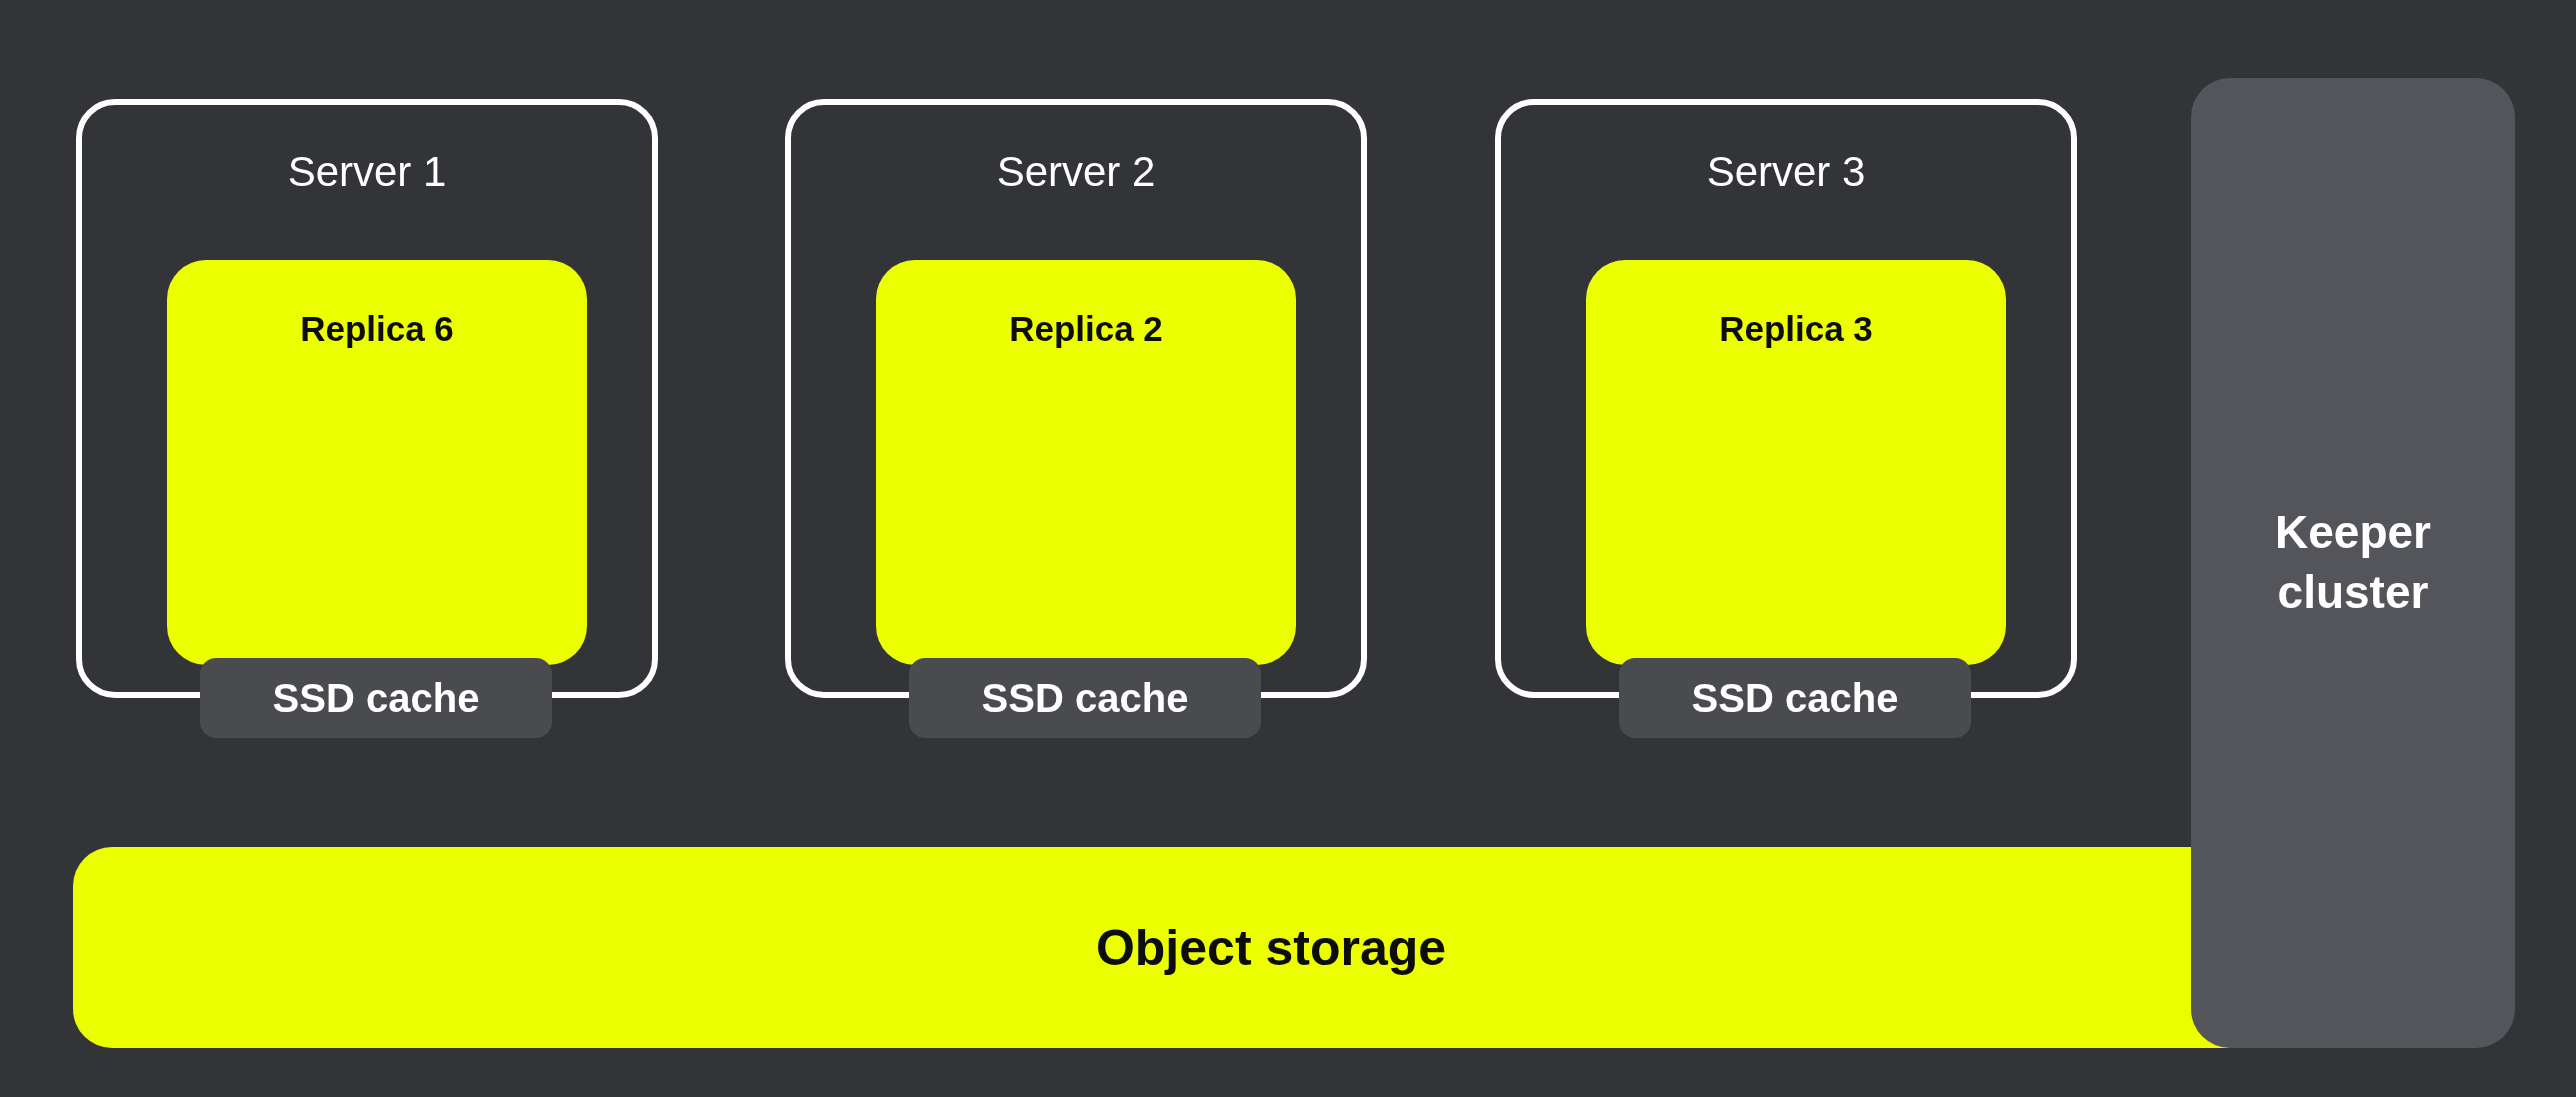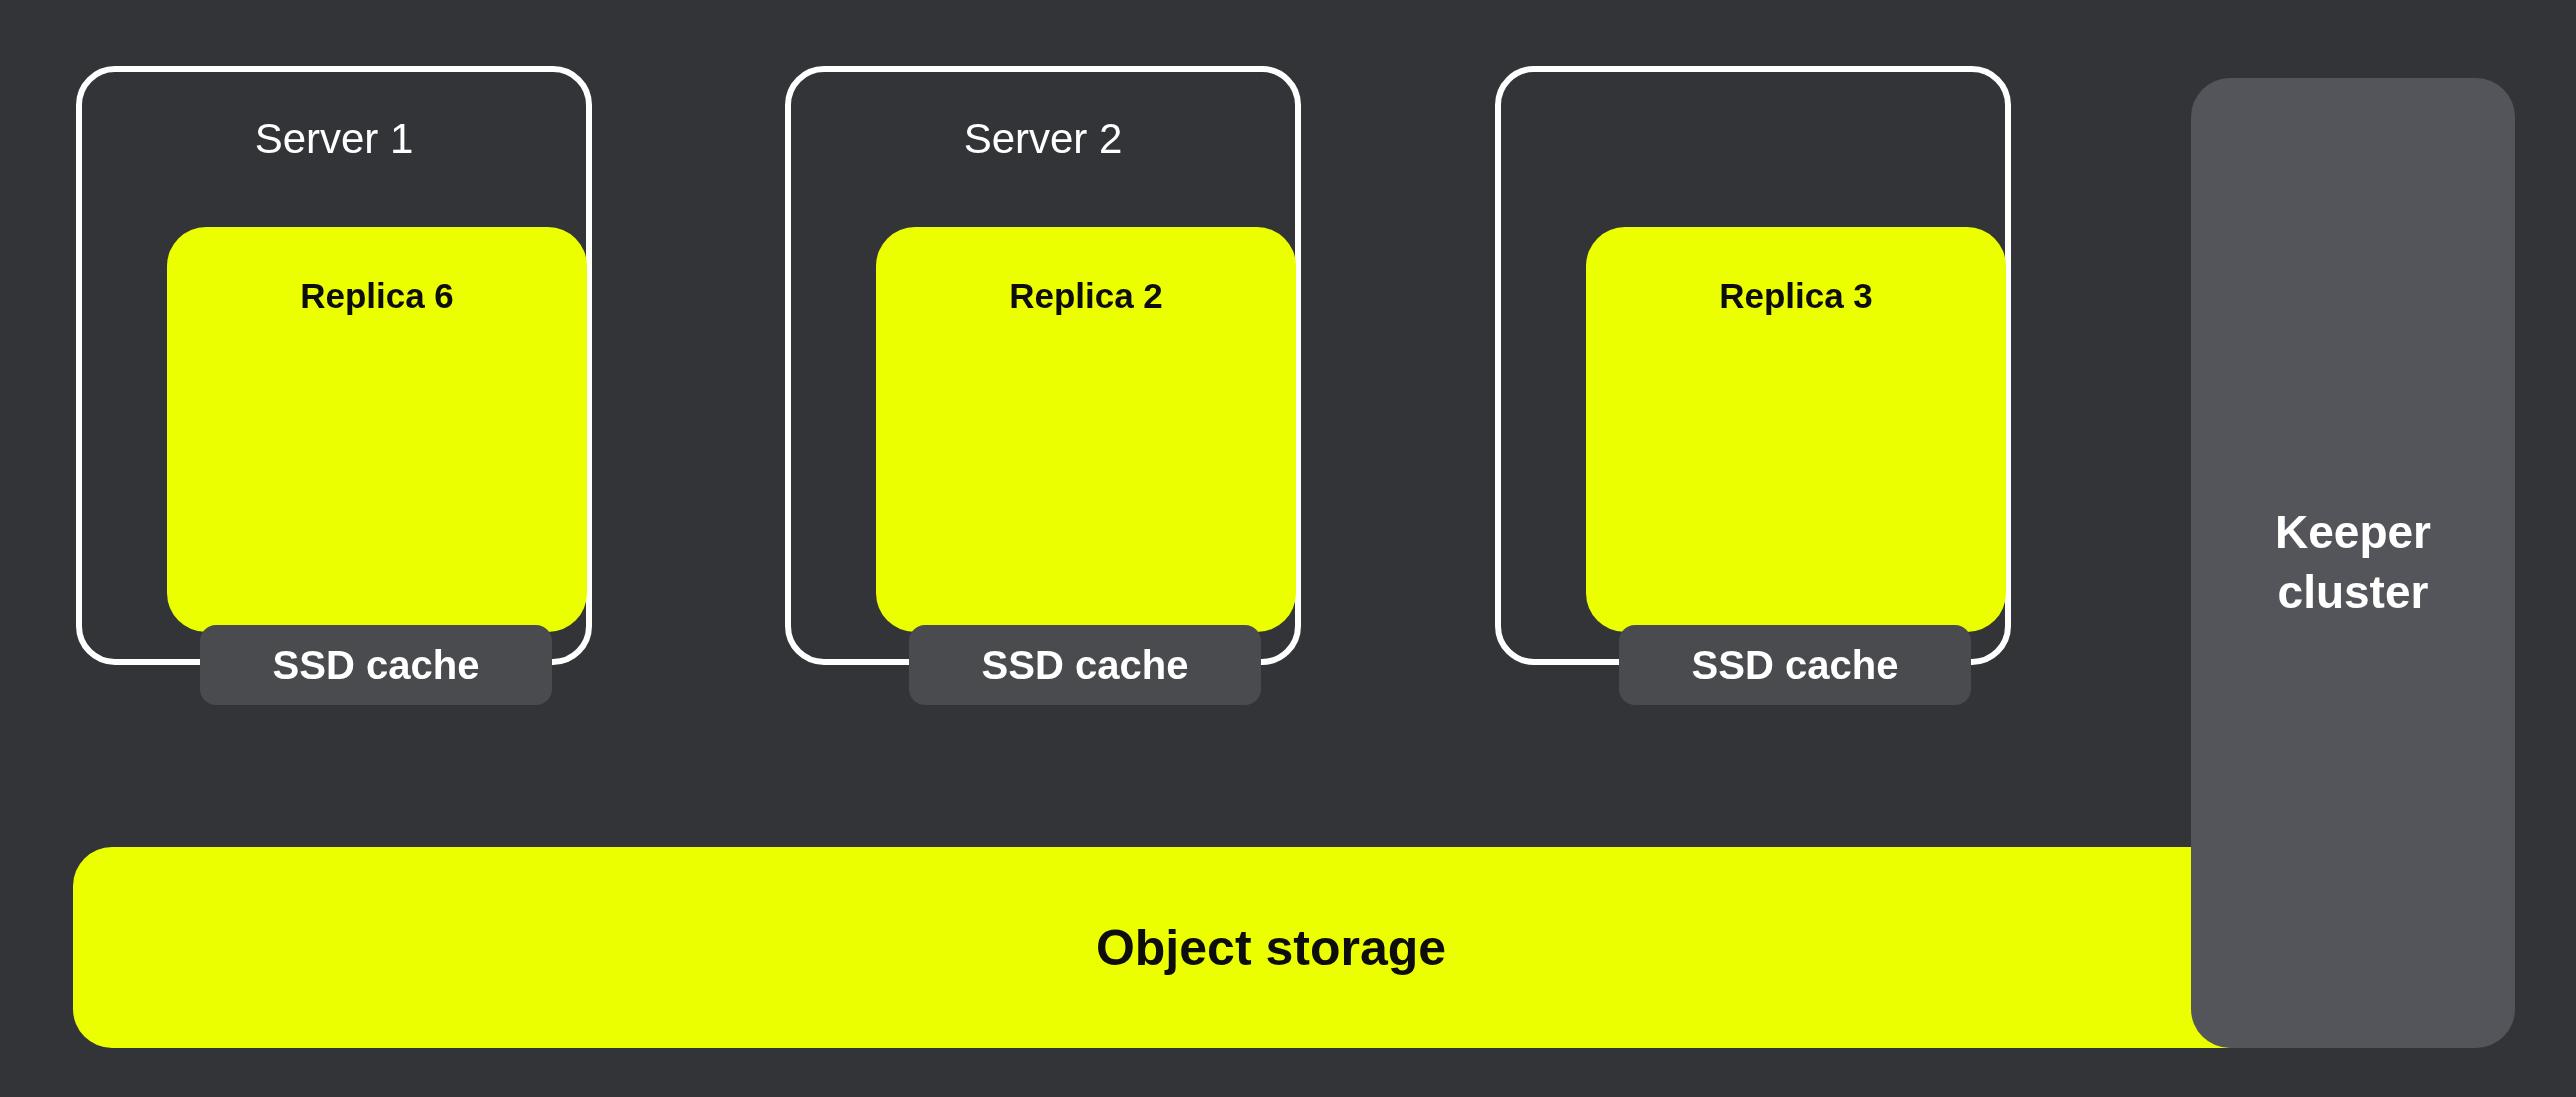--- a/index.html
+++ b/index.html
@@ -17,21 +17,21 @@
     background:var(--background);
     font-family:"Liberation Sans","DejaVu Sans",sans-serif;
     position:relative;
   }
   .canvas{
     position:absolute;left:0;top:0;width:2576px;height:1097px;
     background:var(--background);
   }
   
   .server-card{
-    position:absolute;top:66px;width:516px;height:599px;
+    position:absolute;top:99px;width:582px;height:599px;
     border:6.2px solid var(--server-outline);
     border-radius:39px;
     background:transparent;
     padding-left:34px;
   }
   .server-card.s1{left:76px;}
   .server-card.s2{left:785px;}
   .server-card.s3{left:1495px;}
   .server-title{
     position:absolute;left:0;right:0;top:42px;
@@ -101,20 +101,21 @@
     <div class="server-title">Server 2</div>
     <div class="replica-box">
       <div class="replica-label">Replica 2</div>
     </div>
     <div class="ssd-cache">
       <span>SSD cache</span>
     </div>
   </section>
 
   <section class="server-card s3">
+    <div class="server-title">Server 3</div>
     <div class="replica-box">
       <div class="replica-label">Replica 3</div>
     </div>
     <div class="ssd-cache">
       <span>SSD cache</span>
     </div>
   </section>
 
   <div class="object-storage">
     <span>Object storage</span>

